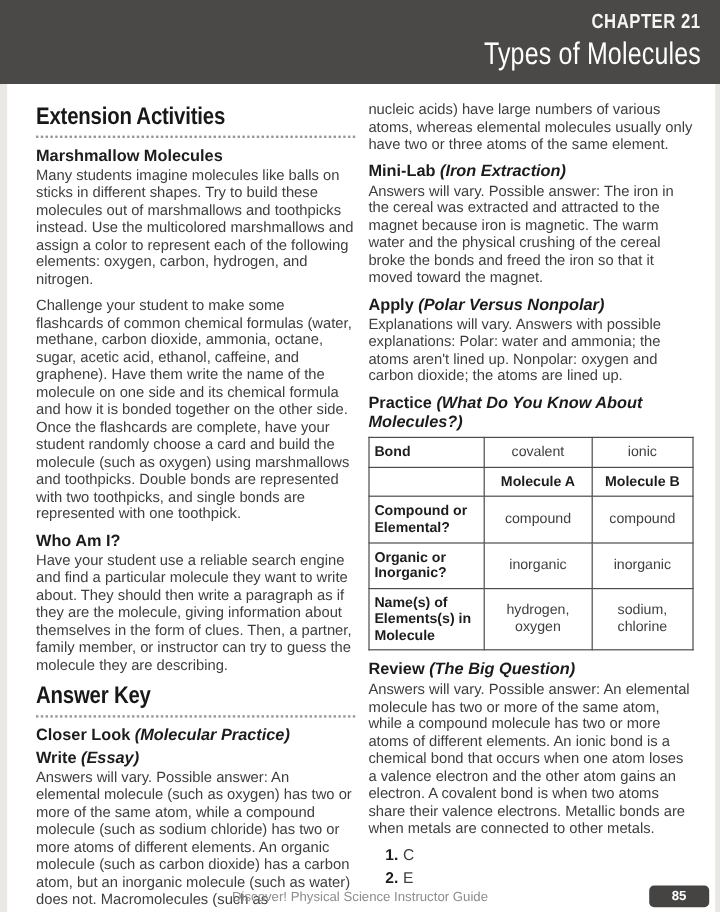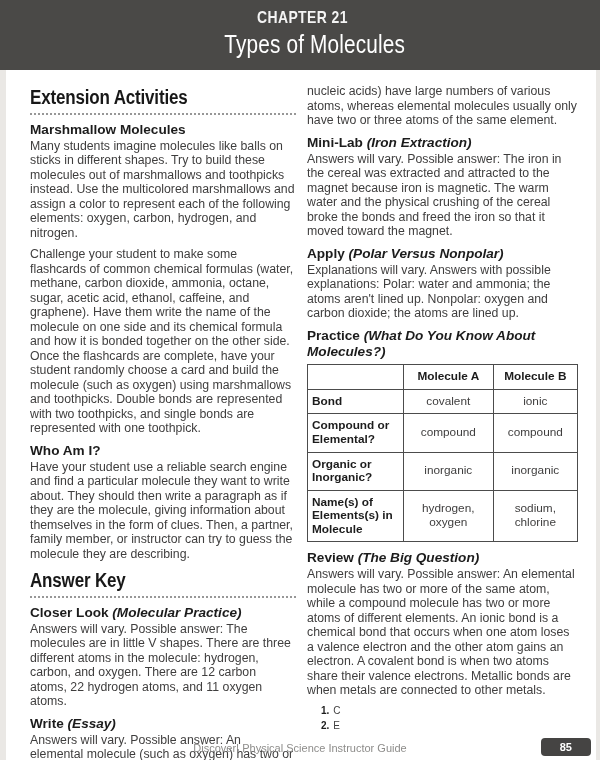--- a/index.html
+++ b/index.html
@@ -14,21 +14,21 @@
   }
   
   .edge { position: absolute; top: 70px; bottom: 0; width: 6px; background: #eae8e5; }
   .edge.left { left: 0; }
   .edge.right { right: 0; width: 4px; }
 
   
   .chapter-bar {
     position: absolute; top: 0; left: 0; right: 0; height: 70px;
     background: #4a4947; color: #ffffff;
-    text-align: center; padding: 8px 16px 0 0;
+    text-align: right; padding: 8px 16px 0 0;
   }
   .chapter-num {
     display: inline-block;
     font-size: 17px; font-weight: 700; letter-spacing: 0.5px;
     color: #f4f4f4;
     transform: scaleX(0.82); transform-origin: 100% 50%;
   }
   .chapter-title {
     display: inline-block;
     font-size: 26px; font-weight: 400; letter-spacing: 0.2px;
@@ -66,21 +66,21 @@
     border: 1.4px solid #4c4c4c;
     padding: 5px 4px;
     vertical-align: middle;
   }
   table.practice th { font-weight: 700; color: #1c1c1c; text-align: center; }
   table.practice td.row-label { font-weight: 700; color: #1c1c1c; text-align: left; width: 96px; line-height: 1.15; }
   table.practice td.val { text-align: center; }
 
   
   .swyk-head { font-size: 14px; font-weight: 700; color: #1c1c1c; margin: 4px 0 3px; }
-  .answer-row { margin: 0 0 3px 14px; font-size: 10px; line-height: 1.25; }
+  .answer-row { margin: 0 0 3px 14px; font-size: 13px; line-height: 1.25; }
   .answer-row .num { font-weight: 700; color: #1c1c1c; margin-right: 4px; }
 
   
   .footer { position: absolute; left: 0; right: 0; bottom: 0; height: 24px; }
   .footer-text {
     position: absolute; left: 0; right: 0; bottom: 6px;
     text-align: center; font-size: 11px; color: #8d8c8a;
   }
   .page-badge {
     position: absolute; right: 9px; bottom: 4px;
@@ -115,21 +115,20 @@
       <div class="sub-head">Who Am I?</div>
       <p class="body-text">Have your student use a reliable search engine and find a particular molecule they want to write about. They should then write a paragraph as if they are the molecule, giving information about themselves in the form of clues. Then, a partner, family member, or instructor can try to guess the molecule they are describing.</p>
 
       <div class="section-head" style="margin-top:8px;">Answer Key</div>
       <div class="dotted-rule"></div>
 
       <div class="sub-head">
         <span>Closer Look</span>
         <span class="qual">(Molecular Practice)</span>
       </div>
-      <p class="body-text">Answers will vary. Possible answer: The molecules are in little V shapes. There are three different atoms in the molecule: hydrogen, carbon, and oxygen. There are 12 carbon atoms, 22 hydrogen atoms, and 11 oxygen atoms.</p>
 
       <div class="sub-head">
         <span>Write</span>
         <span class="qual">(Essay)</span>
       </div>
       <p class="body-text">Answers will vary. Possible answer: An elemental molecule (such as oxygen) has two or more of the same atom, while a compound molecule (such as sodium chloride) has two or more atoms of different elements. An organic molecule (such as carbon dioxide) has a carbon atom, but an inorganic molecule (such as water) does not. Macromolecules (such as</p>
     </div>
 
     <div class="col col-right">
       <p class="body-text">nucleic acids) have large numbers of various atoms, whereas elemental molecules usually only have two or three atoms of the same element.</p>
@@ -147,28 +146,28 @@
       <p class="body-text">Explanations will vary. Answers with possible explanations: Polar: water and ammonia; the atoms aren't lined up. Nonpolar: oxygen and carbon dioxide; the atoms are lined up.</p>
 
       <div class="sub-head">
         <span>Practice</span>
         <span class="qual">(What Do You Know About Molecules?)</span>
       </div>
 
       <table class="practice">
         <tbody>
             <tr>
+          <td class="row-label">Bond</td>
+          <td class="val">covalent</td>
+          <td class="val">ionic</td>
+        </tr>
+        <tr>
           <th></th>
           <th>Molecule A</th>
           <th>Molecule B</th>
-        </tr>
-        <tr>
-          <td class="row-label">Bond</td>
-          <td class="val">covalent</td>
-          <td class="val">ionic</td>
         </tr>
         <tr>
           <td class="row-label">Compound or Elemental?</td>
           <td class="val">compound</td>
           <td class="val">compound</td>
         </tr>
         <tr>
           <td class="row-label">Organic or Inorganic?</td>
           <td class="val">inorganic</td>
           <td class="val">inorganic</td>

